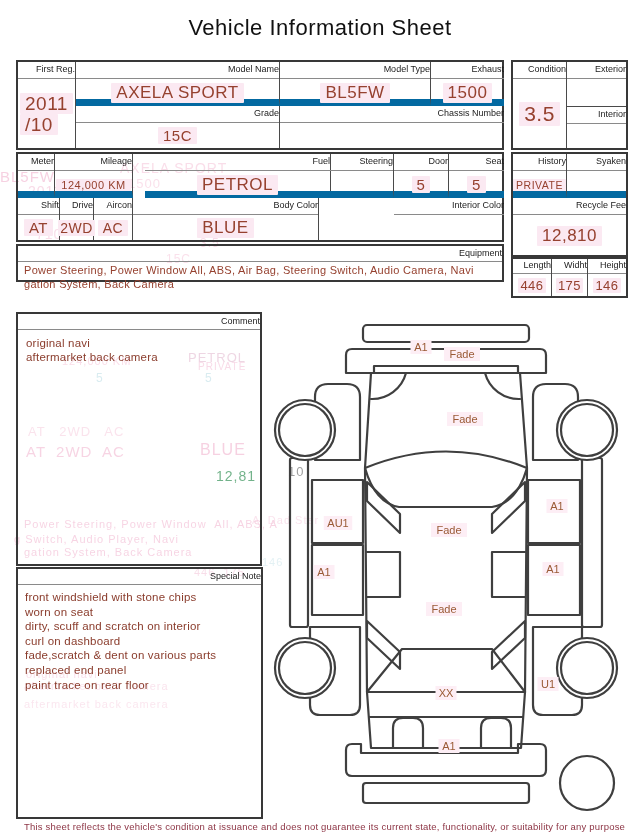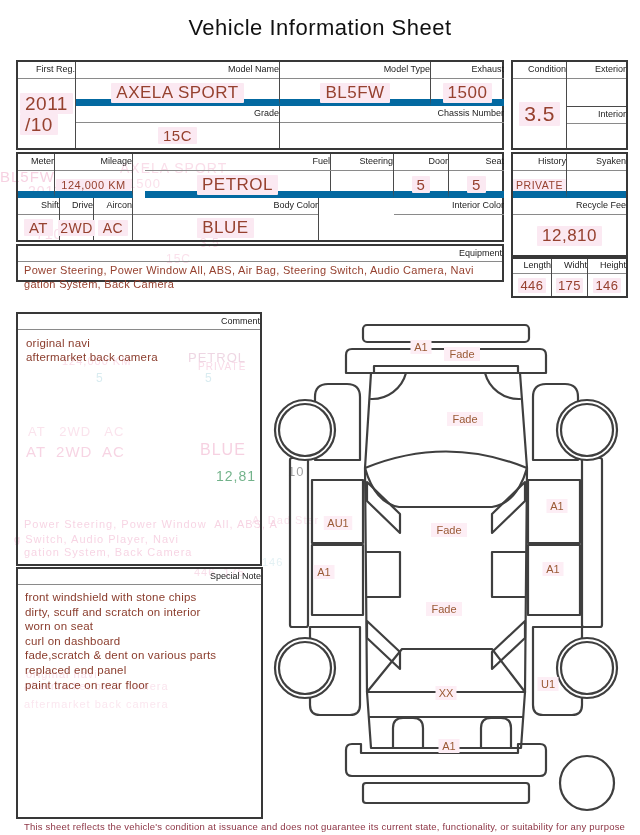--- a/index.html
+++ b/index.html
@@ -229,22 +229,22 @@
     <div style="padding:6px 8px;font-size:11.5px;line-height:14px">
       <div class="noteline">original navi</div>
       <div class="noteline">aftermarket back camera</div>
     </div>
   </div>
 
   <div class="t" style="left:16px;top:567px;width:247px;height:252px">
     <div class="h" style="height:15px;line-height:14px">Special Note</div>
     <div style="padding:5px 7px;font-size:11.5px;line-height:14.6px">
       <div class="noteline">front windshield with stone chips</div>
+      <div class="noteline">worn on seat</div>
       <div class="noteline">dirty, scuff and scratch on interior</div>
-      <div class="noteline">worn on seat</div>
       <div class="noteline">curl on dashboard</div>
       <div class="noteline">fade,scratch &amp; dent on various parts</div>
       <div class="noteline">replaced end panel</div>
       <div class="noteline">paint trace on rear floor</div>
     </div>
   </div>
 
   <svg style="position:absolute;left:265px;top:305px" width="375" height="510" viewBox="0 0 375 510">
     <g stroke="#3f3f3f" stroke-width="2.2" fill="none" stroke-linejoin="round" stroke-linecap="round">
 

